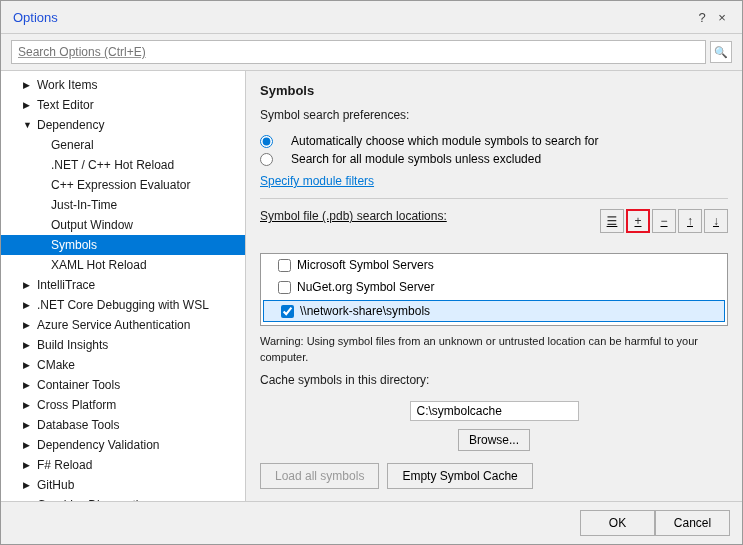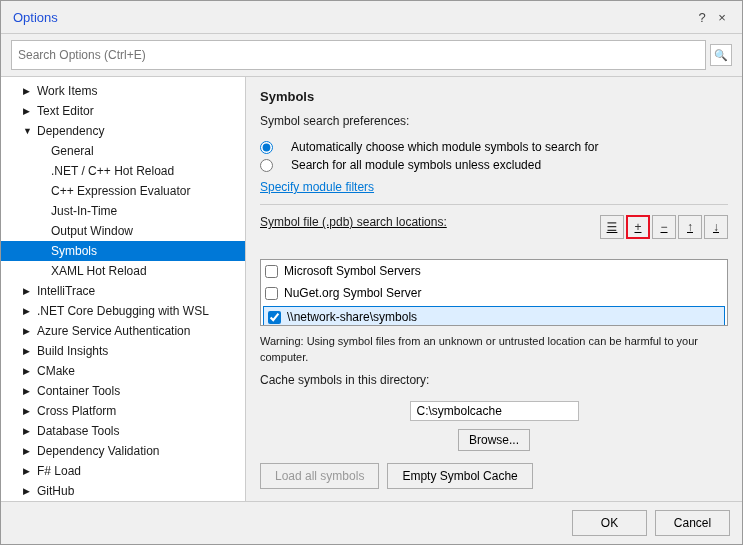--- a/index.html
+++ b/index.html
@@ -53,27 +53,28 @@
     }
     .search-bar {
       padding: 6px 10px;
       border-bottom: 1px solid #ccc;
       display: flex;
       align-items: center;
       gap: 4px;
     }
     .search-input {
       flex: 1;
-      height: 30px;
+      height: 24px;
       border: 1px solid #bbb;
       padding: 2px 6px;
       font-size: 12px;
       color: #999;
       background: white;
       outline: none;
+      text-decoration: underline;
     }
     .search-icon-btn {
       width: 22px;
       height: 22px;
       border: 1px solid #bbb;
       background: white;
       display: flex;
       align-items: center;
       justify-content: center;
       cursor: pointer;
@@ -185,21 +186,21 @@
     .locations-list {
       border: 1px solid #999;
       background: white;
       height: 100px;
       overflow-y: auto;
     }
     .location-item {
       display: flex;
       align-items: center;
       height: 22px;
-      padding: 0 4px;
+      padding: 0 17px;
       gap: 6px;
     }
     .checkbox-input {
       accent-color: #0078d7;
       width: 13px;
       height: 13px;
     }
     .location-item.selected-path {
       background: #e6f0fa;
       border: 1px solid #0078d7;
@@ -251,21 +252,20 @@
       color: #999;
       cursor: default;
     }
     .action-btn.primary {
       background: #f0f0f0;
     }
     .dialog-footer {
       padding: 8px 12px;
       display: flex;
       justify-content: flex-end;
-      gap: 8px;
       border-top: 1px solid #ccc;
       background: #f0f0f0;
     }
     .footer-btn {
       height: 26px;
       min-width: 75px;
       padding: 0 14px;
       border: 1px solid #adadad;
       background: #f0f0f0;
       cursor: pointer;
@@ -378,21 +378,21 @@
       <div class="tree-item tree-indent1">
         <span class="tree-arrow">▶</span>
         <span>Database Tools</span>
       </div>
       <div class="tree-item tree-indent1">
         <span class="tree-arrow">▶</span>
         <span>Dependency Validation</span>
       </div>
       <div class="tree-item tree-indent1">
         <span class="tree-arrow">▶</span>
-        <span>F# Load</span>
+        <span>F# Reload</span>
       </div>
       <div class="tree-item tree-indent1">
         <span class="tree-arrow">▶</span>
         <span>GitHub</span>
       </div>
       <div class="tree-item tree-indent1">
         <span class="tree-arrow">▶</span>
         <span>Graphics Diagnostics</span>
       </div>
 

